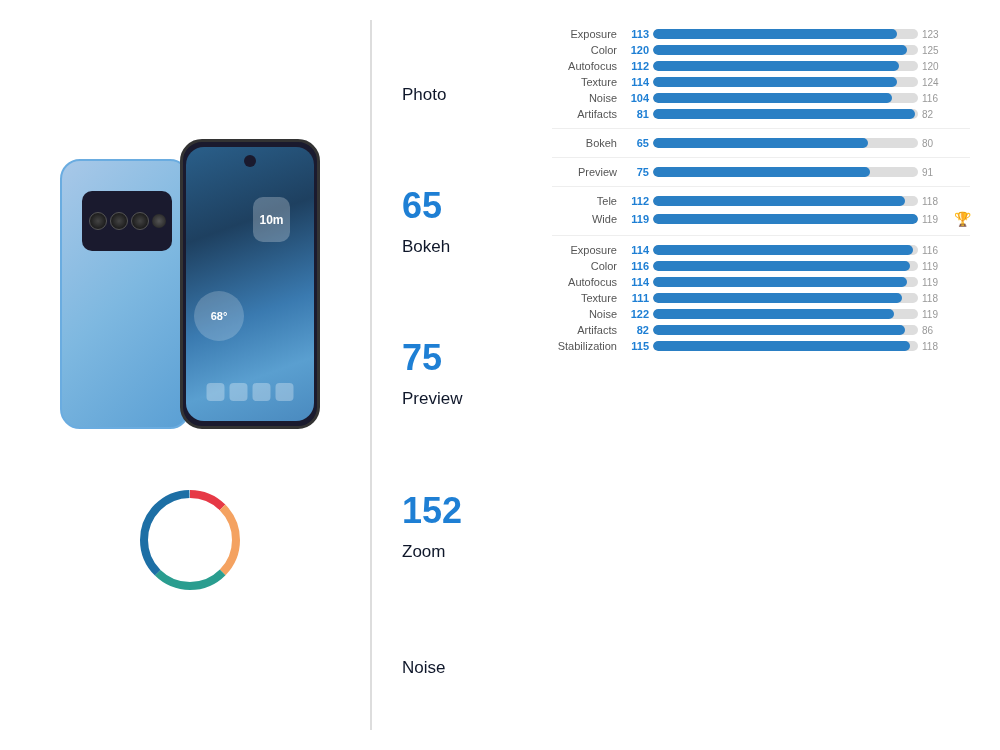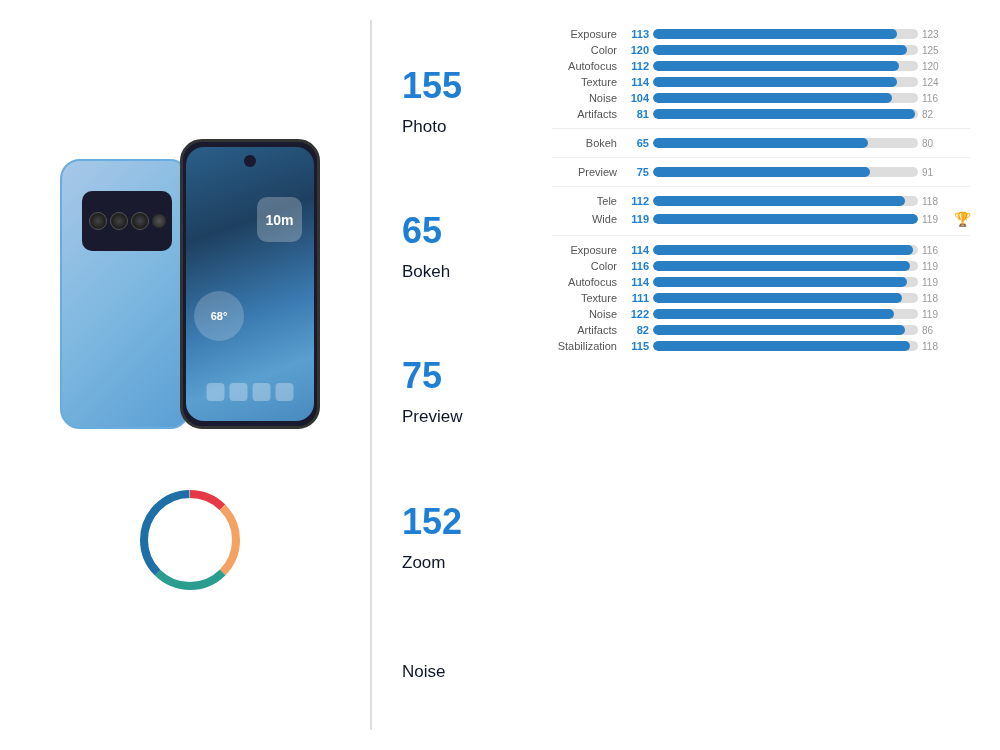--- a/index.html
+++ b/index.html
@@ -112,30 +112,30 @@
       width: 12px;
       height: 12px;
       border-radius: 50%;
       background: #1a1a2e;
       z-index: 10;
     }
 
     .screen-widget-1 {
       position: absolute;
       top: 50px;
-      right: 12px;
-      width: 45px;
+      right: 24px;
+      width: 37px;
       height: 45px;
       background: rgba(255,255,255,0.25);
       border-radius: 10px;
       display: flex;
       align-items: center;
       justify-content: center;
       color: #fff;
-      font-size: 14px;
+      font-size: 12px;
       font-weight: bold;
     }
 
     .screen-widget-2 {
       position: absolute;
       bottom: 80px;
       left: 8px;
       width: 50px;
       height: 50px;
       background: rgba(255,255,255,0.2);
@@ -391,21 +391,20 @@
 
   </div>
 
   <div class="divider"></div>
 
   <div class="right-panel">
 
     <div class="scores-column">
 
     <div class="score-block">
-      <div class="score-number">155</div>
       <div class="score-label">Photo</div>
     </div>
         <div class="score-block">
       <div class="score-number">65</div>
       <div class="score-label">Bokeh</div>
     </div>
         <div class="score-block">
       <div class="score-number">75</div>
       <div class="score-label">Preview</div>
     </div>

